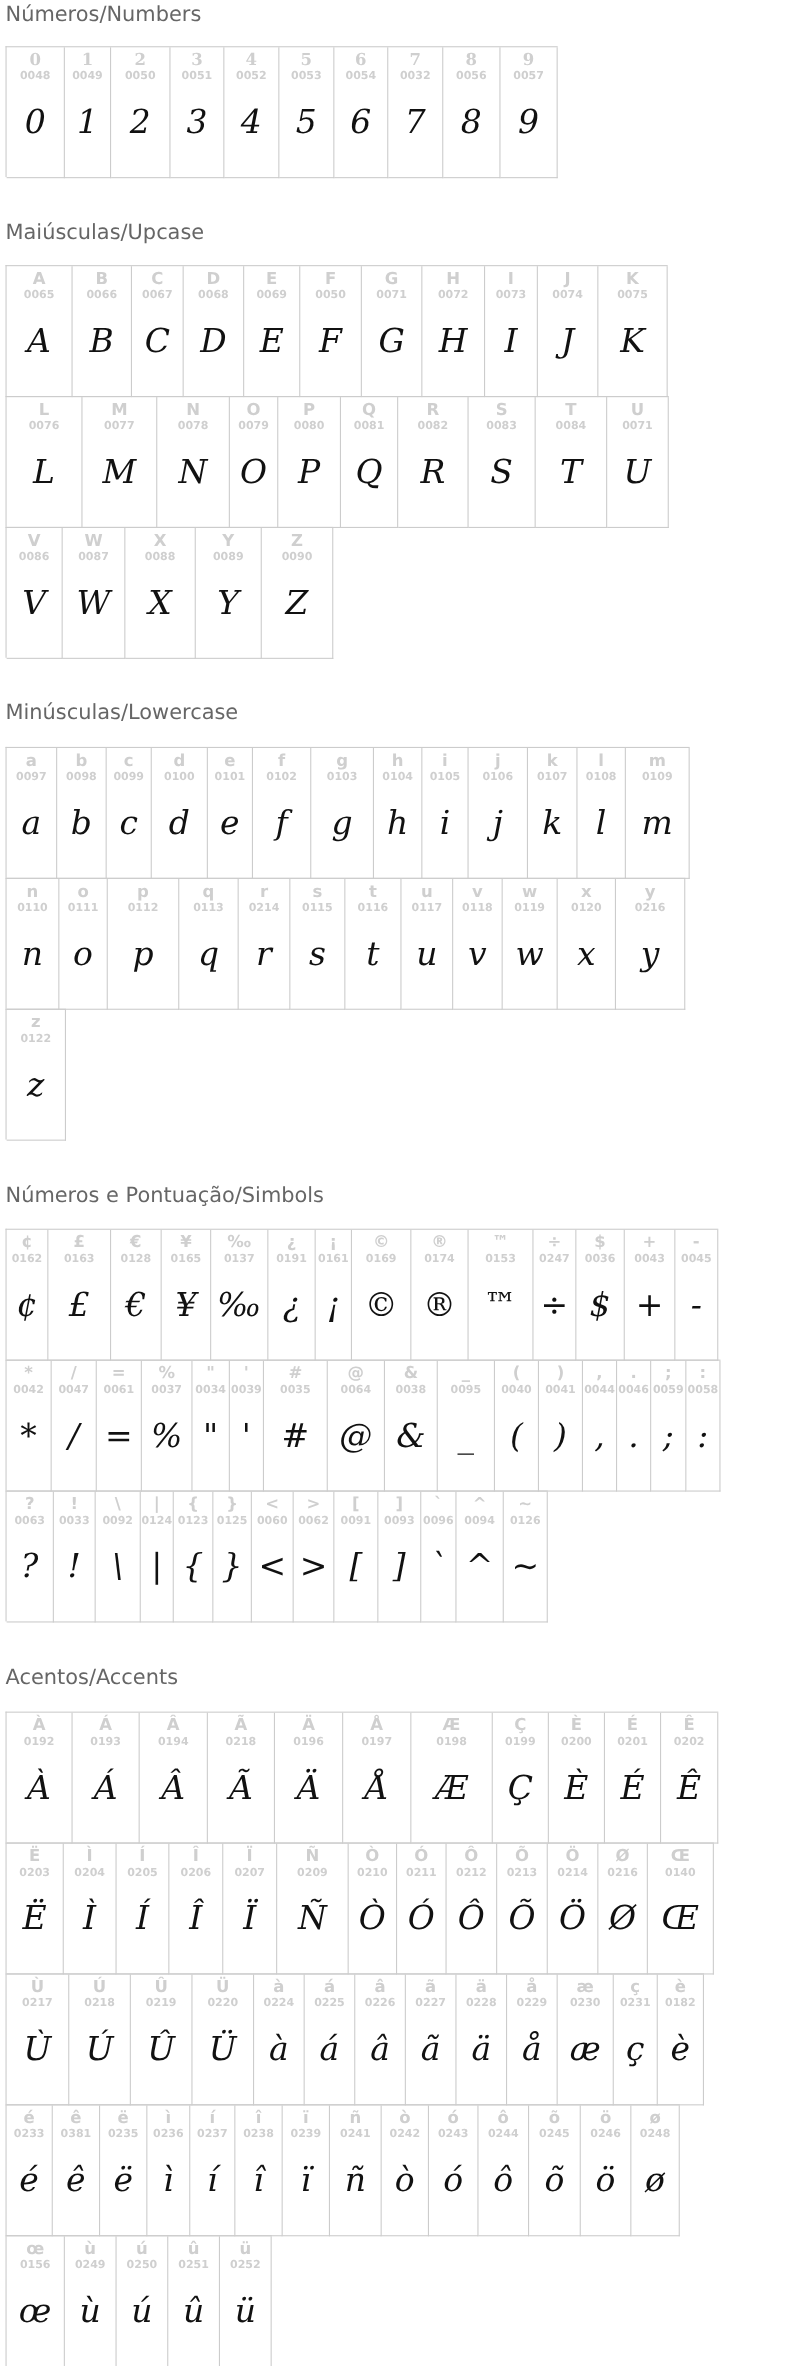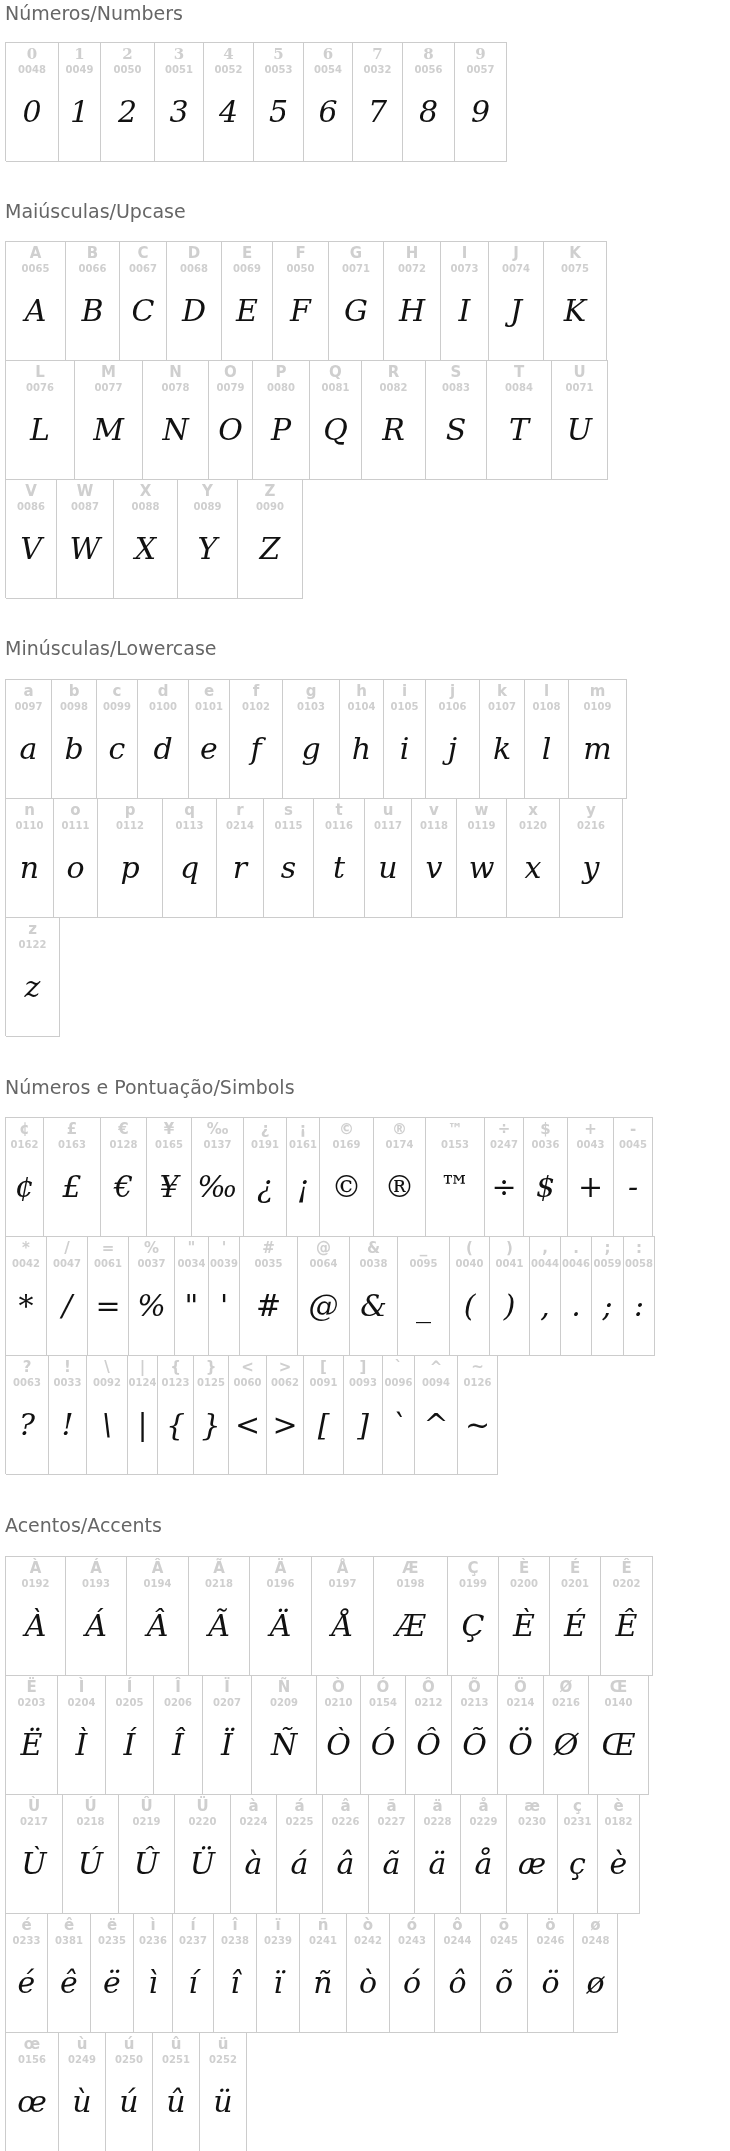--- a/index.html
+++ b/index.html
@@ -664,21 +664,21 @@
           <div class="code">0209</div>
           <div class="glyph">Ñ</div>
         </div>
         <div class="cell" style="width: 44px;">
           <div class="hdr">Ò</div>
           <div class="code">0210</div>
           <div class="glyph">Ò</div>
         </div>
         <div class="cell" style="width: 45px;">
           <div class="hdr">Ó</div>
-          <div class="code">0154</div>
+          <div class="code">0211</div>
           <div class="glyph">Ó</div>
         </div>
         <div class="cell" style="width: 46px;">
           <div class="hdr">Ô</div>
           <div class="code">0212</div>
           <div class="glyph">Ô</div>
         </div>
         <div class="cell" style="width: 46px;">
           <div class="hdr">Õ</div>
           <div class="code">0213</div>

